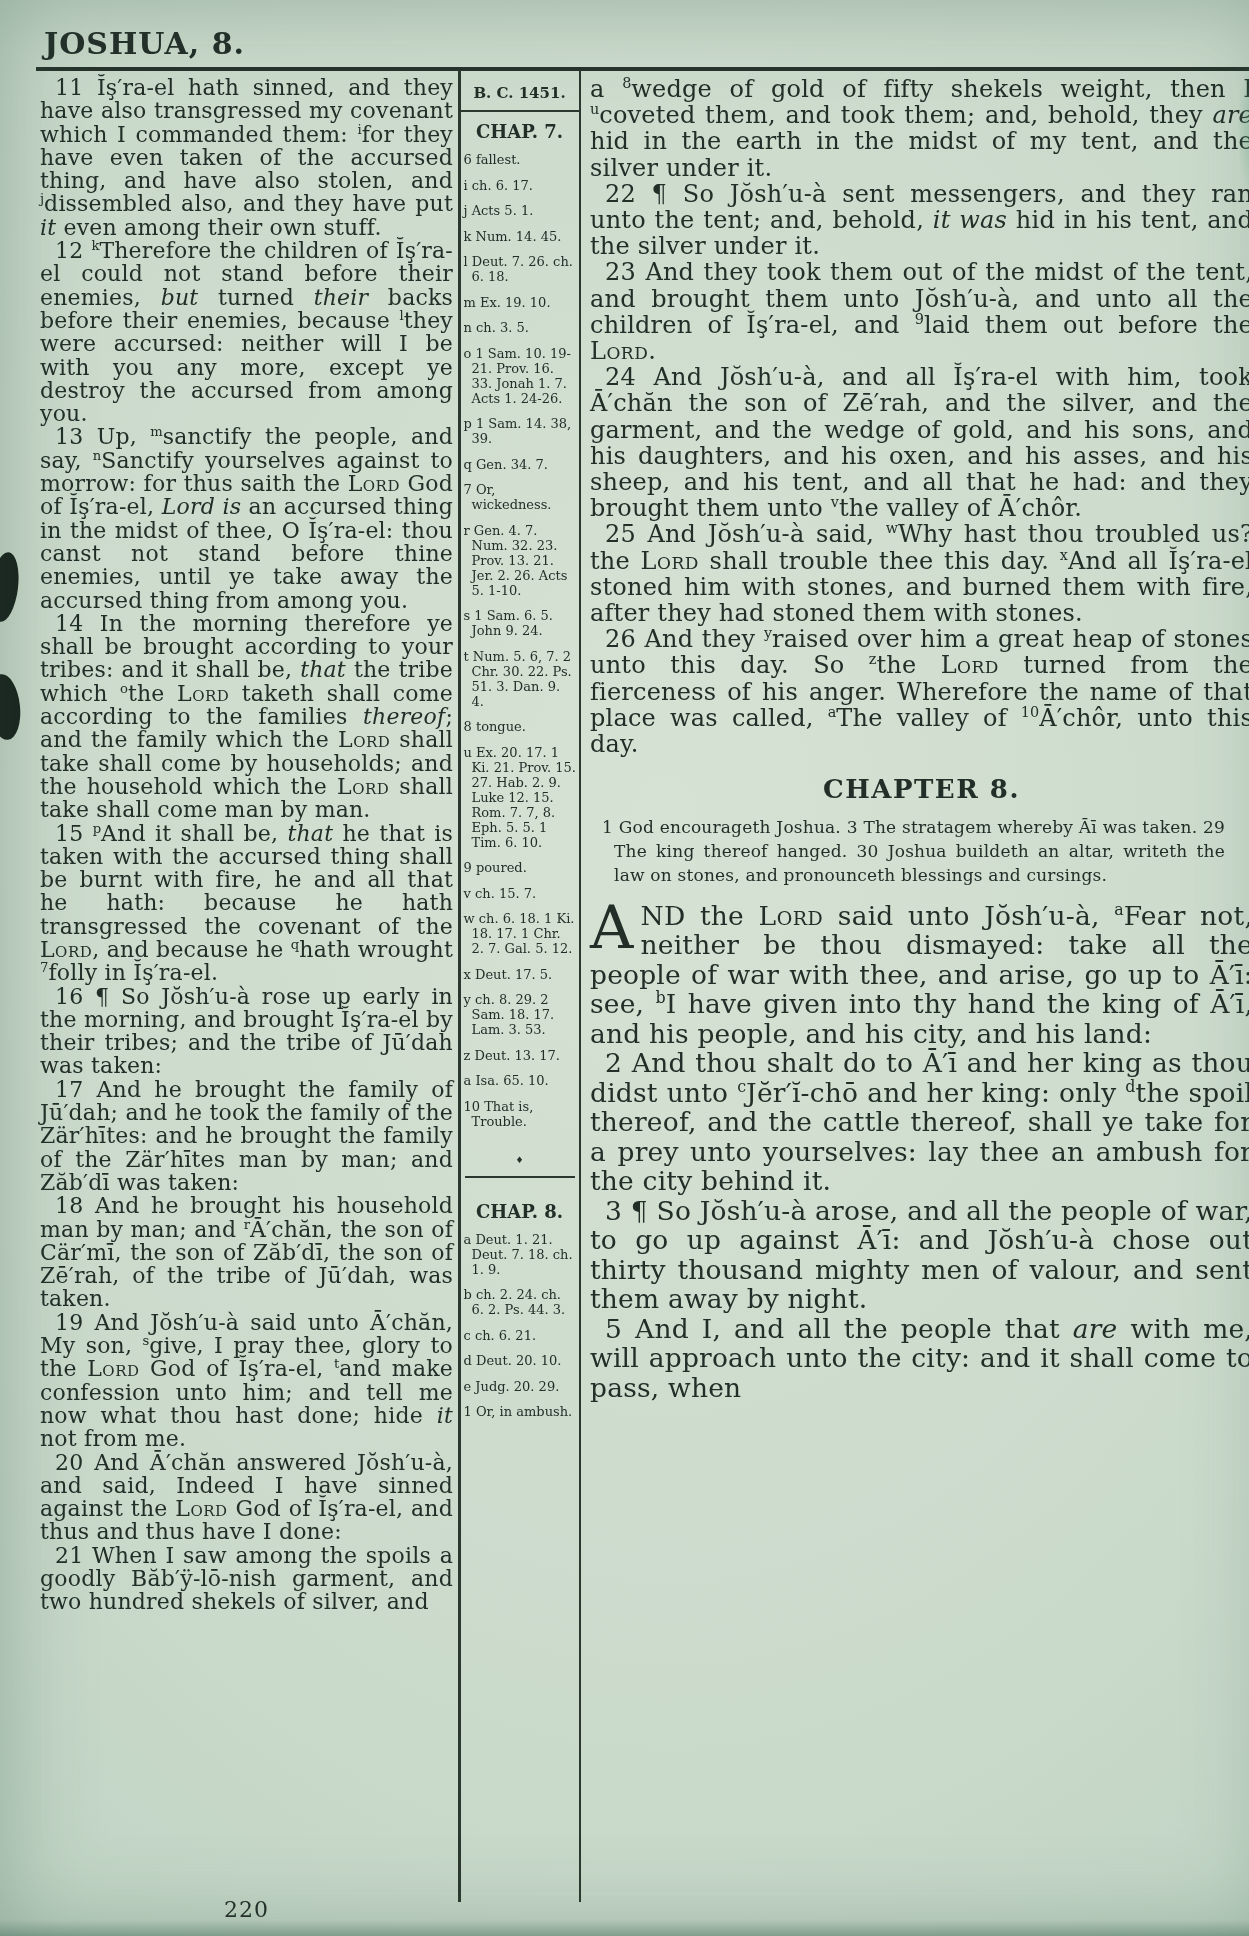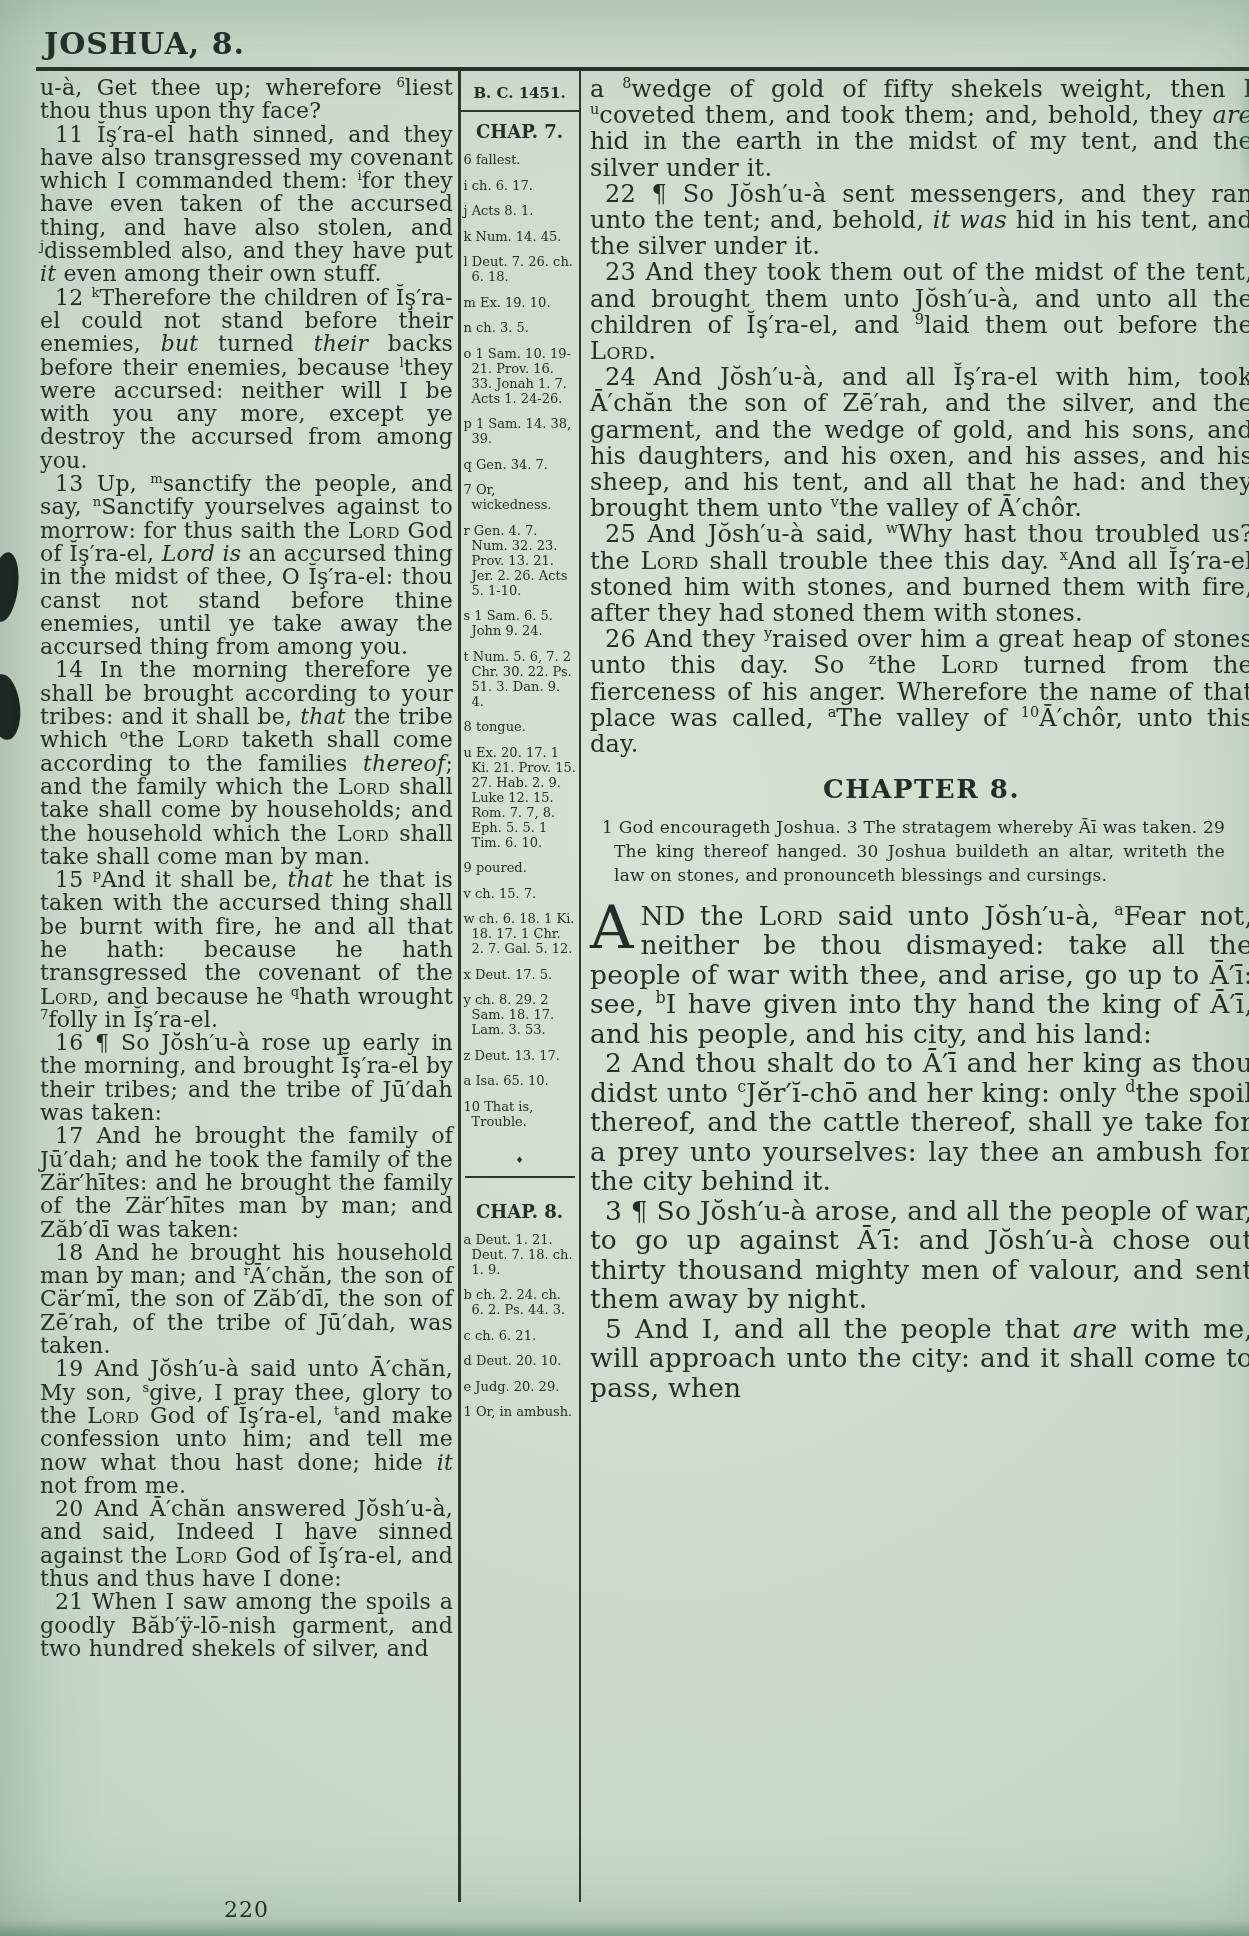--- a/index.html
+++ b/index.html
@@ -58,21 +58,20 @@
 <div class="page">
 
   <div class="running-head">
     <span class="rh-left">JOSHUA, 8.</span>
   </div>
   <div class="head-rule"></div>
 
   <div class="columns">
 
     <div class="col col-left">
-      <p class="verse flush">u-à, Get thee up; wherefore <sup>6</sup>liest thou thus upon thy face?</p>
       <div class="verses">
           <p class="verse">11 Ĭş′ra-el hath sinned, and they have also transgressed my covenant which I commanded them: <sup>i</sup>for they have even taken of the accursed thing, and have also stolen, and <sup>j</sup>dissembled also, and they have put <i>it</i> even among their own stuff.</p>
           <p class="verse">12 <sup>k</sup>Therefore the children of Ĭş′ra-el could not stand before their enemies, <i>but</i> turned <i>their</i> backs before their enemies, because <sup>l</sup>they were accursed: neither will I be with you any more, except ye destroy the accursed from among you.</p>
           <p class="verse">13 Up, <sup>m</sup>sanctify the people, and say, <sup>n</sup>Sanctify yourselves against to morrow: for thus saith the <span class="sc">Lord</span> God of Ĭş′ra-el, <i>Lord is</i> an accursed thing in the midst of thee, O Ĭş′ra-el: thou canst not stand before thine enemies, until ye take away the accursed thing from among you.</p>
           <p class="verse">14 In the morning therefore ye shall be brought according to your tribes: and it shall be, <i>that</i> the tribe which <sup>o</sup>the <span class="sc">Lord</span> taketh shall come according to the families <i>thereof</i>; and the family which the <span class="sc">Lord</span> shall take shall come by households; and the household which the <span class="sc">Lord</span> shall take shall come man by man.</p>
           <p class="verse">15 <sup>p</sup>And it shall be, <i>that</i> he that is taken with the accursed thing shall be burnt with fire, he and all that he hath: because he hath transgressed the covenant of the <span class="sc">Lord</span>, and because he <sup>q</sup>hath wrought <sup>7</sup>folly in Ĭş′ra-el.</p>
           <p class="verse">16 ¶ So Jŏsh′u-à rose up early in the morning, and brought Ĭş′ra-el by their tribes; and the tribe of Jū′dah was taken:</p>
           <p class="verse">17 And he brought the family of Jū′dah; and he took the family of the Zär′hītes: and he brought the family of the Zär′hītes man by man; and Zăb′dī was taken:</p>
           <p class="verse">18 And he brought his household man by man; and <sup>r</sup>Ā′chăn, the son of Cär′mī, the son of Zăb′dī, the son of Zē′rah, of the tribe of Jū′dah, was taken.</p>
           <p class="verse">19 And Jŏsh′u-à said unto Ā′chăn, My son, <sup>s</sup>give, I pray thee, glory to the <span class="sc">Lord</span> God of Ĭş′ra-el, <sup>t</sup>and make confession unto him; and tell me now what thou hast done; hide <i>it</i> not from me.</p>
@@ -82,21 +81,21 @@
     </div>
 
     <div class="vrule"></div>
 
     <div class="col col-center">
       <div class="bc">B. C. 1451.</div>
       <div class="chap-head">CHAP. 7.</div>
       <div class="refs">
           <p class="ref">6 fallest.</p>
           <p class="ref">i ch. 6. 17.</p>
-          <p class="ref">j Acts 8. 1.</p>
+          <p class="ref">j Acts 5. 1.</p>
           <p class="ref">k Num. 14. 45.</p>
           <p class="ref">l Deut. 7. 26. ch. 6. 18.</p>
           <p class="ref">m Ex. 19. 10.</p>
           <p class="ref">n ch. 3. 5.</p>
           <p class="ref">o 1 Sam. 10. 19-21. Prov. 16. 33. Jonah 1. 7. Acts 1. 24-26.</p>
           <p class="ref">p 1 Sam. 14. 38, 39.</p>
           <p class="ref">q Gen. 34. 7.</p>
           <p class="ref">7 Or, wickedness.</p>
           <p class="ref">r Gen. 4. 7. Num. 32. 23. Prov. 13. 21. Jer. 2. 26. Acts 5. 1-10.</p>
           <p class="ref">s 1 Sam. 6. 5. John 9. 24.</p>

